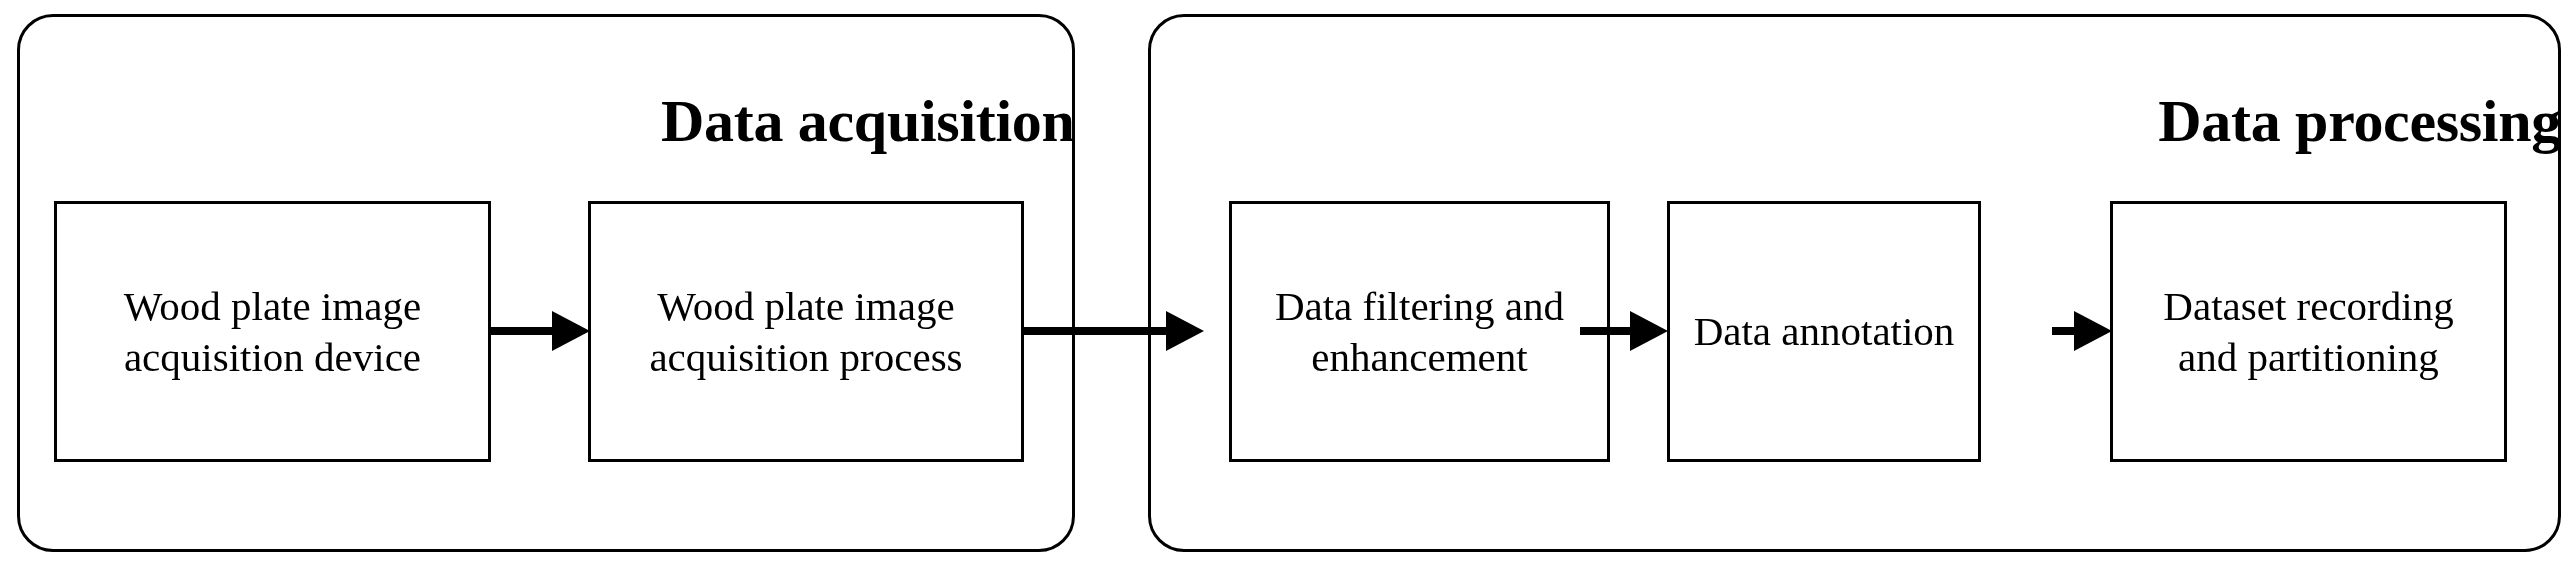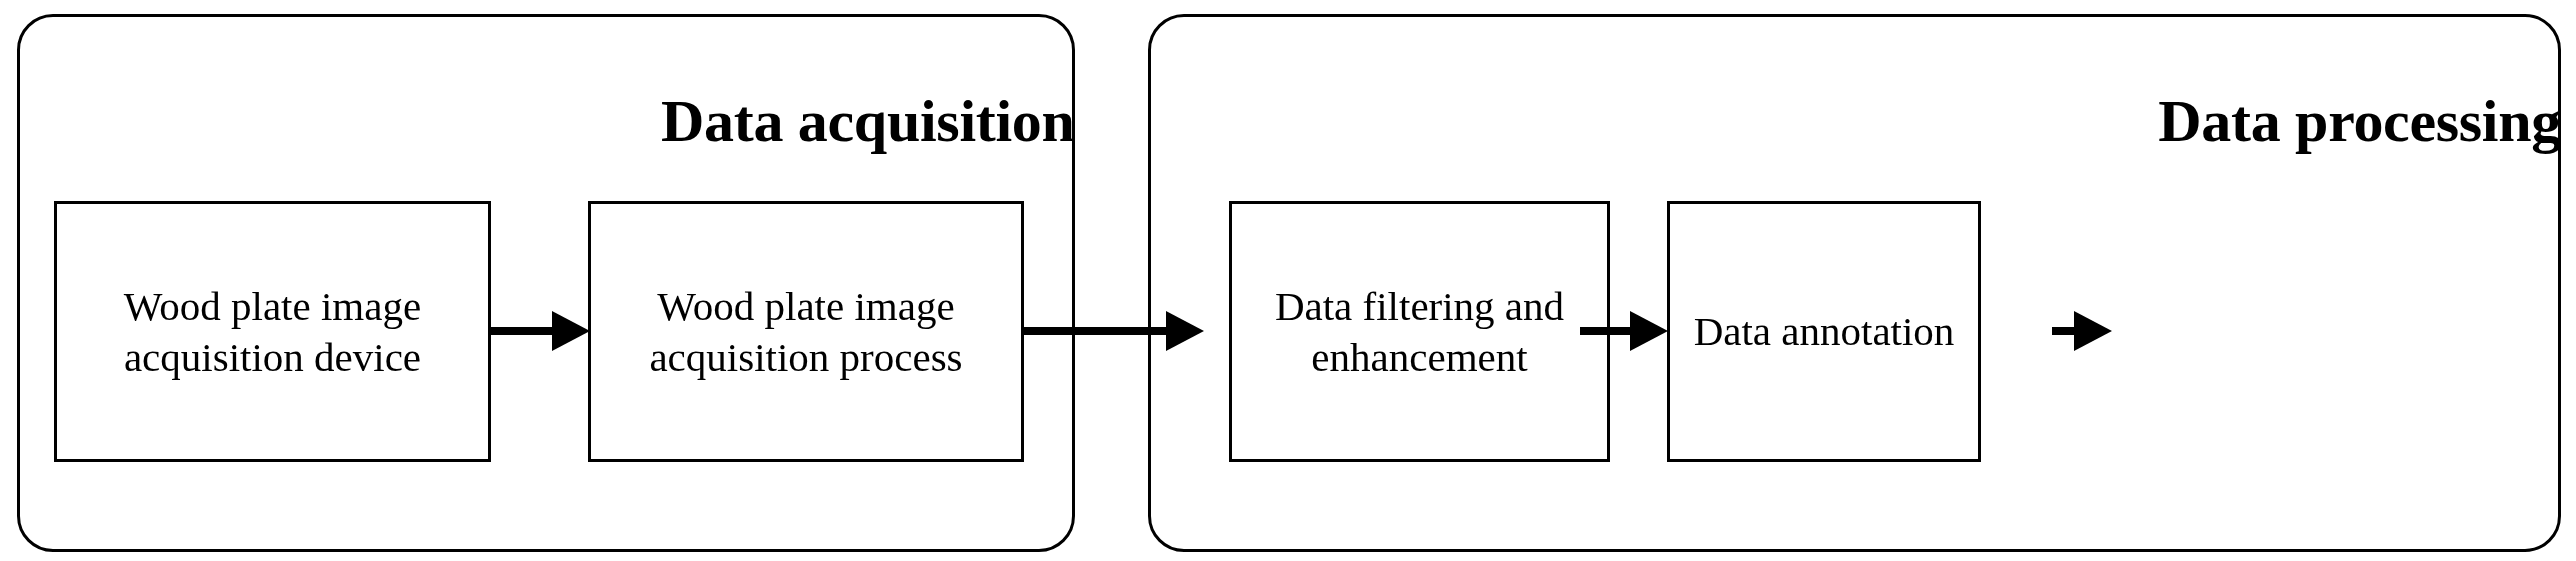--- a/index.html
+++ b/index.html
@@ -134,20 +134,24 @@
 
   <div id="box-filtering" class="pbox">
     <span class="pbox-label">Data filtering and
 enhancement</span>
   </div>
 
   <div id="box-annotation" class="pbox">
     <span class="pbox-label">Data annotation</span>
   </div>
 
+  <div id="box-dataset" class="pbox">
+    <span class="pbox-label">Dataset recording
+and partitioning</span>
+  </div>
 
   <div id="arrow-1" class="arrow">
     <span class="shaft"></span>
     <span class="head"></span>
   </div>
 
   <div id="arrow-2" class="arrow">
     <span class="shaft"></span>
     <span class="head"></span>
   </div>

